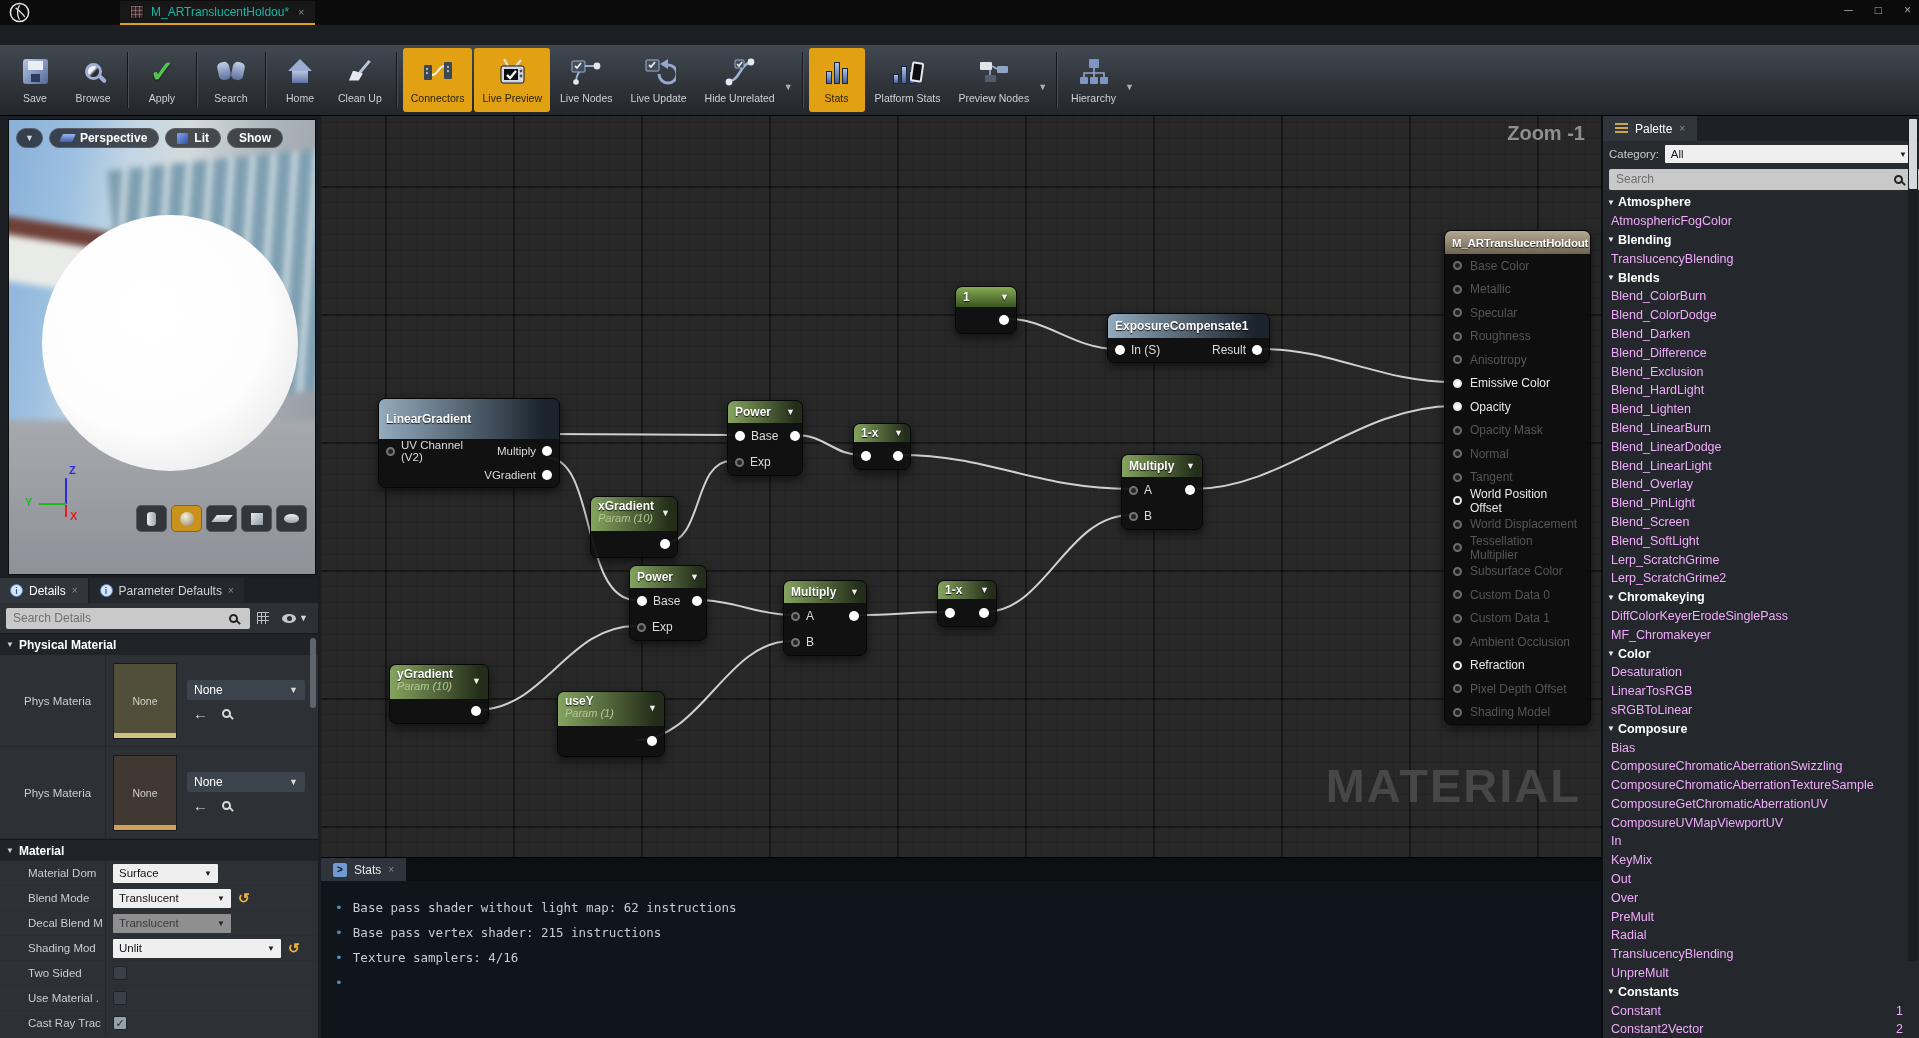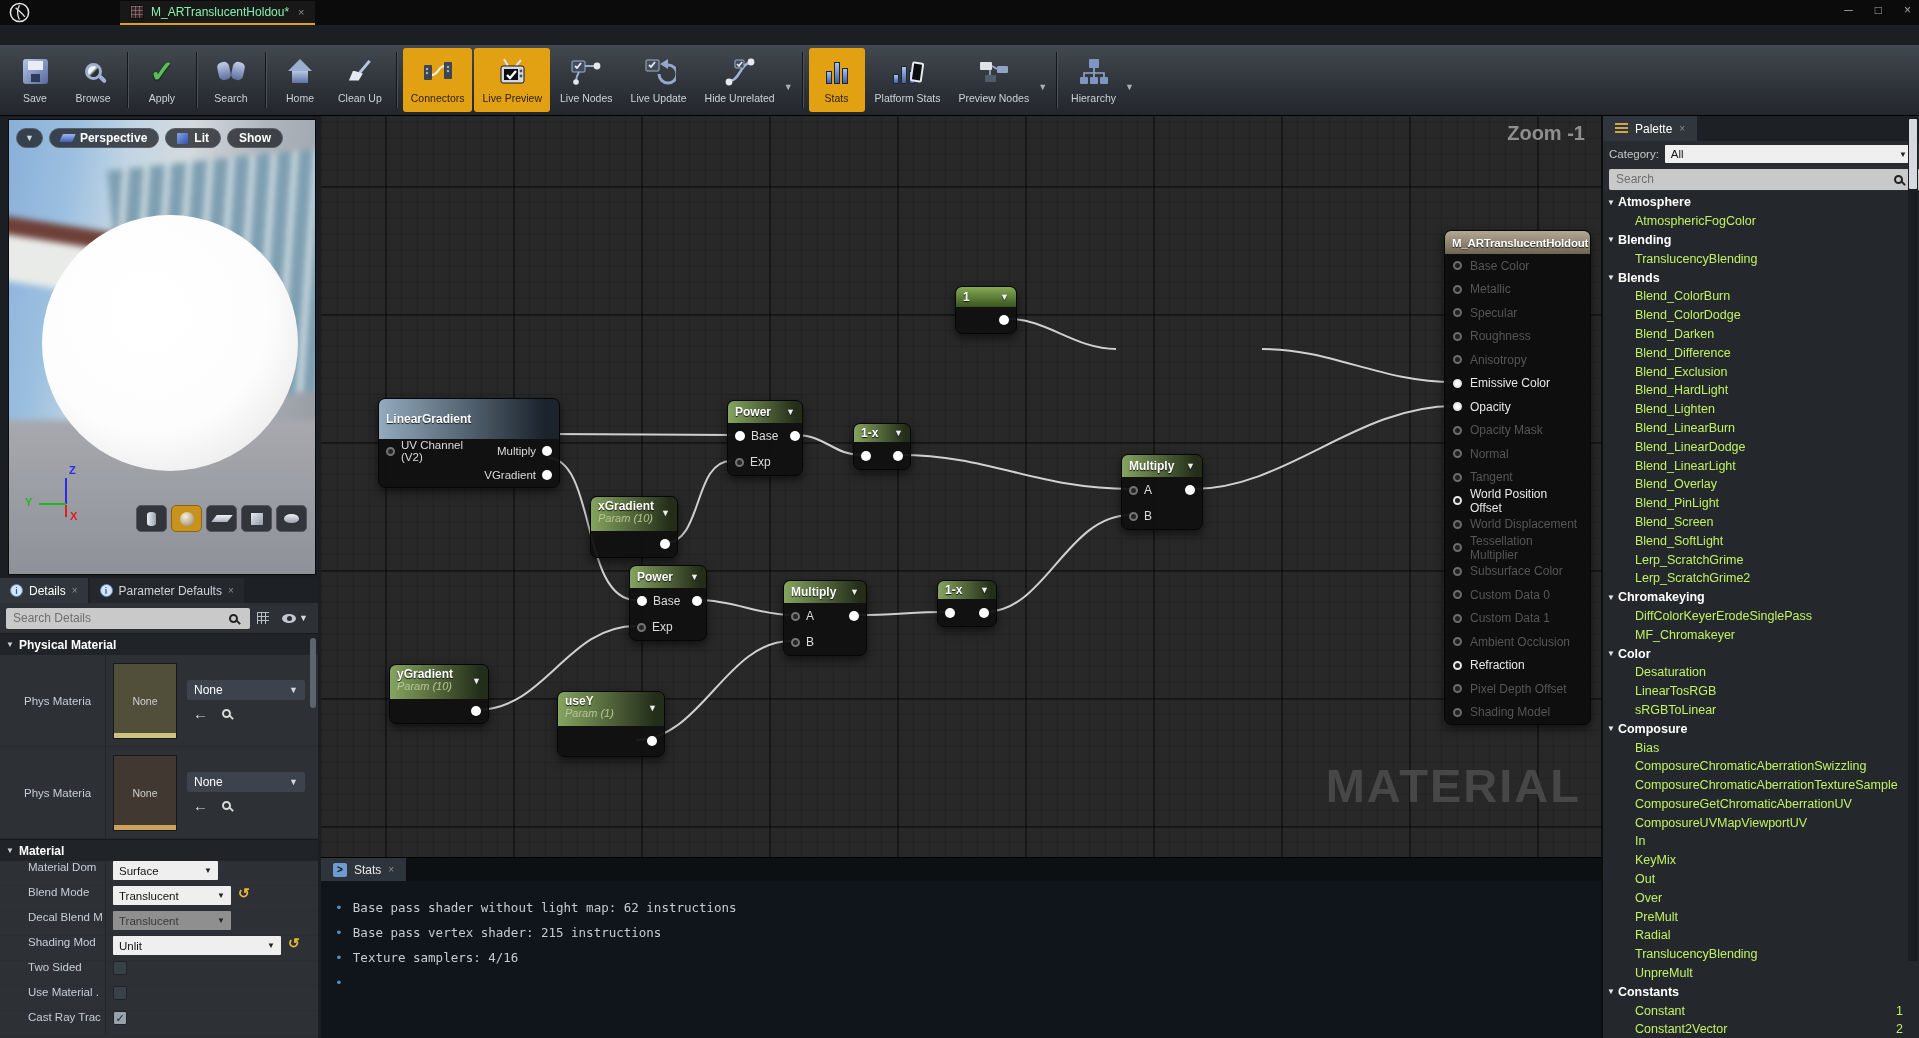--- a/index.html
+++ b/index.html
@@ -6,21 +6,21 @@
   html,body { background:#000; }
   body { font-family:"Liberation Sans", sans-serif; }
   #root { position:relative; width:1919px; height:1038px; background:#1b1e22; overflow:hidden; color:#d8d8d8; }
 
   
   .titlebar { position:absolute; left:0; top:0; width:1919px; height:25px; background:#0b0b0b; }
   .ue-logo { position:absolute; left:8px; top:1px; width:23px; height:23px; }
   .doc-tab { position:absolute; left:120px; top:1px; height:24px; background:#181818; display:flex; align-items:center; padding:0 10px; border-bottom:2px solid #e2a112; }
   .doc-tab .thumb { width:14px; height:14px; background:#3a2326; border:1px solid #120d0f; margin-right:7px;
      background-image:linear-gradient(rgba(255,255,255,.25) 1px, transparent 1px),linear-gradient(90deg, rgba(255,255,255,.25) 1px, transparent 1px); background-size:4px 4px; }
-  .doc-tab .ttl { color:#86efac; font-size:12px; }
+  .doc-tab .ttl { color:#14b8a6; font-size:12px; }
   .doc-tab .closex { color:#8a8a8a; font-size:11px; margin-left:9px; }
   .win-controls { position:absolute; right:8px; top:3px; display:flex; gap:22px; color:#a8a8a8; font-size:12px; }
 
   
   .menubar { position:absolute; left:0; top:25px; width:1919px; height:20px; background:#0c0c0c; display:flex; align-items:center; padding-left:8px; }
   .menu-item { color:#e2e2e2; font-size:12px; padding:0 13px; }
 
   
   .toolbar { position:absolute; left:0; top:45px; width:1919px; height:71px; background:linear-gradient(#41484f,#23262b); border-bottom:1px solid #000; display:flex; align-items:stretch; padding:2px 0 2px 6px; }
   .tbtn { display:flex; flex-direction:column; align-items:center; justify-content:flex-start; padding:3px 8px 2px; margin:1px; border-radius:3px; color:#ccd1d8; font-size:10.5px; white-space:nowrap; }
@@ -105,21 +105,21 @@
   .sect-hd .tri { font-size:8px; color:#cfcfcf; }
   .prop-split { position:absolute; left:105px; top:0; bottom:0; width:1px; background:#24272b; }
   .phys-row { position:relative; height:92px; display:flex; align-items:center; border-bottom:1px solid #26292d; }
   .phys-label { width:105px; padding-left:24px; font-size:11.5px; color:#c9ced4; white-space:nowrap; overflow:hidden; }
   .phys-thumb { width:64px; height:76px; margin-left:8px; display:flex; align-items:center; justify-content:center; font-size:10.5px; color:#cfcfcf; position:relative; border:1px solid #17191c; }
   .phys-thumb .strip { position:absolute; left:0; right:0; bottom:0; height:5px; }
   .phys-val { margin-left:10px; display:flex; flex-direction:column; gap:6px; }
   .asset-combo { width:118px; height:20px; background:#3c434c; color:#fff; font-size:12px; display:flex; align-items:center; padding:0 7px; justify-content:space-between; border-radius:2px; }
   .asset-icons { display:flex; gap:14px; align-items:center; color:#d9d9d9; padding-left:6px; }
   .backarrow { font-size:15px; font-weight:bold; line-height:1; }
-  .mat-row { position:relative; height:25px; display:flex; border-bottom:1px solid #2a2e33; }
+  .mat-row { position:relative; height:25px; display:flex; align-items:center; border-bottom:1px solid #2a2e33; }
   .mat-label { width:105px; padding-left:28px; font-size:11.5px; color:#c9ced4; white-space:nowrap; overflow:hidden; }
   .sel { height:19px; background:#efefef; color:#141414; font-size:11.5px; display:flex; align-items:center; justify-content:space-between; padding:0 6px; margin-left:8px; border-radius:1px; }
   .sel .sc { font-size:8px; color:#222; margin-left:8px; }
   .sel.disabled { background:#8f8f8f; color:#3a3a3a; }
   .reset { color:#ecb43b; font-size:14px; font-weight:bold; margin-left:7px; line-height:1; }
   .chk { width:14px; height:14px; background:#3a4047; border:1px solid #20242a; margin-left:8px; border-radius:2px; display:flex; align-items:center; justify-content:center; font-size:11px; color:#23282e; }
   .chk.checked { background:#97a1ab; }
   .dscroll { position:absolute; right:2px; top:60px; width:6px; height:70px; background:#5d6artifact; background:#5d646c; border-radius:3px; }
 
   
@@ -168,21 +168,21 @@
 
   
   .palette { position:absolute; left:1601px; top:116px; width:318px; height:922px; background:#282c31; border-left:2px solid #0b0d0f; overflow:hidden; }
   .ptabs { height:25px; background:#1d2024; display:flex; }
   .ptab { display:flex; align-items:center; gap:7px; padding:0 12px; font-size:12px; color:#fff; background:#31363c; }
   .pal-ic { width:13px; height:11px; background-image:linear-gradient(#cfa64b 2px, transparent 2px); background-size:13px 4px; }
   .pcat { height:26px; display:flex; align-items:center; padding:0 6px; gap:6px; font-size:11.5px; color:#c8c8c8; }
   .pcat .sel { flex:1; margin-left:0; height:18px; }
   .psearch { height:24px; display:flex; align-items:center; padding:0 6px; }
   .pal-list { position:relative; height:847px; background:#24272b; padding-top:2px; }
-  .pal-row { height:18.8px; display:flex; align-items:center; padding-left:32px; font-size:12.5px; color:#bef264; white-space:nowrap; }
+  .pal-row { height:18.8px; display:flex; align-items:center; padding-left:8px; font-size:12.5px; color:#f0abfc; white-space:nowrap; }
   .pal-row.pal-h { padding-left:4px; color:#fff; font-weight:bold; gap:3px; }
   .pal-row .tri { font-size:8px; color:#e8e8e8; }
   .pal-val { margin-left:auto; margin-right:16px; }
   .pal-scroll { position:absolute; right:1px; top:2px; width:10px; height:843px; background:#1b1e21; }
   .pal-thumb { position:absolute; left:1px; top:1px; width:8px; height:70px; background:#d6dade; border-radius:1px; }
 </style>
 </head>
 <body>
 
 <div id="root">
@@ -559,20 +559,32 @@
       <div class="ghd ghd-green" style="height:20px; background:linear-gradient(180deg,#86ab55,#3a5420);">
         <span>1</span>
         <span class="caret">▼</span>
       </div>
       <div class="prow">
           <span class="spacer"></span>
           <span class="pdot"></span>
         </div>
     </div>
 
+    <div class="gnode" style="left:786px; top:197px; width:163px;">
+      <div class="ghd ghd-blue" style="height:24px;">
+        <span>ExposureCompensate1</span>
+      </div>
+      <div class="prow h24">
+        <span class="pdot"></span>
+        <span>In (S)</span>
+        <span class="spacer"></span>
+        <span>Result</span>
+        <span class="pdot"></span>
+      </div>
+    </div>
 
     <div class="gnode" style="left:57px; top:282px; width:182px; font-size:11.5px;">
       <div class="ghd ghd-blue" style="height:40px;">
         <span>LinearGradient</span>
       </div>
       <div class="prow h24">
         <span class="pdot offp"></span>
         <span>UV Channel (V2)</span>
         <span class="spacer"></span>
         <span>Multiply</span>

